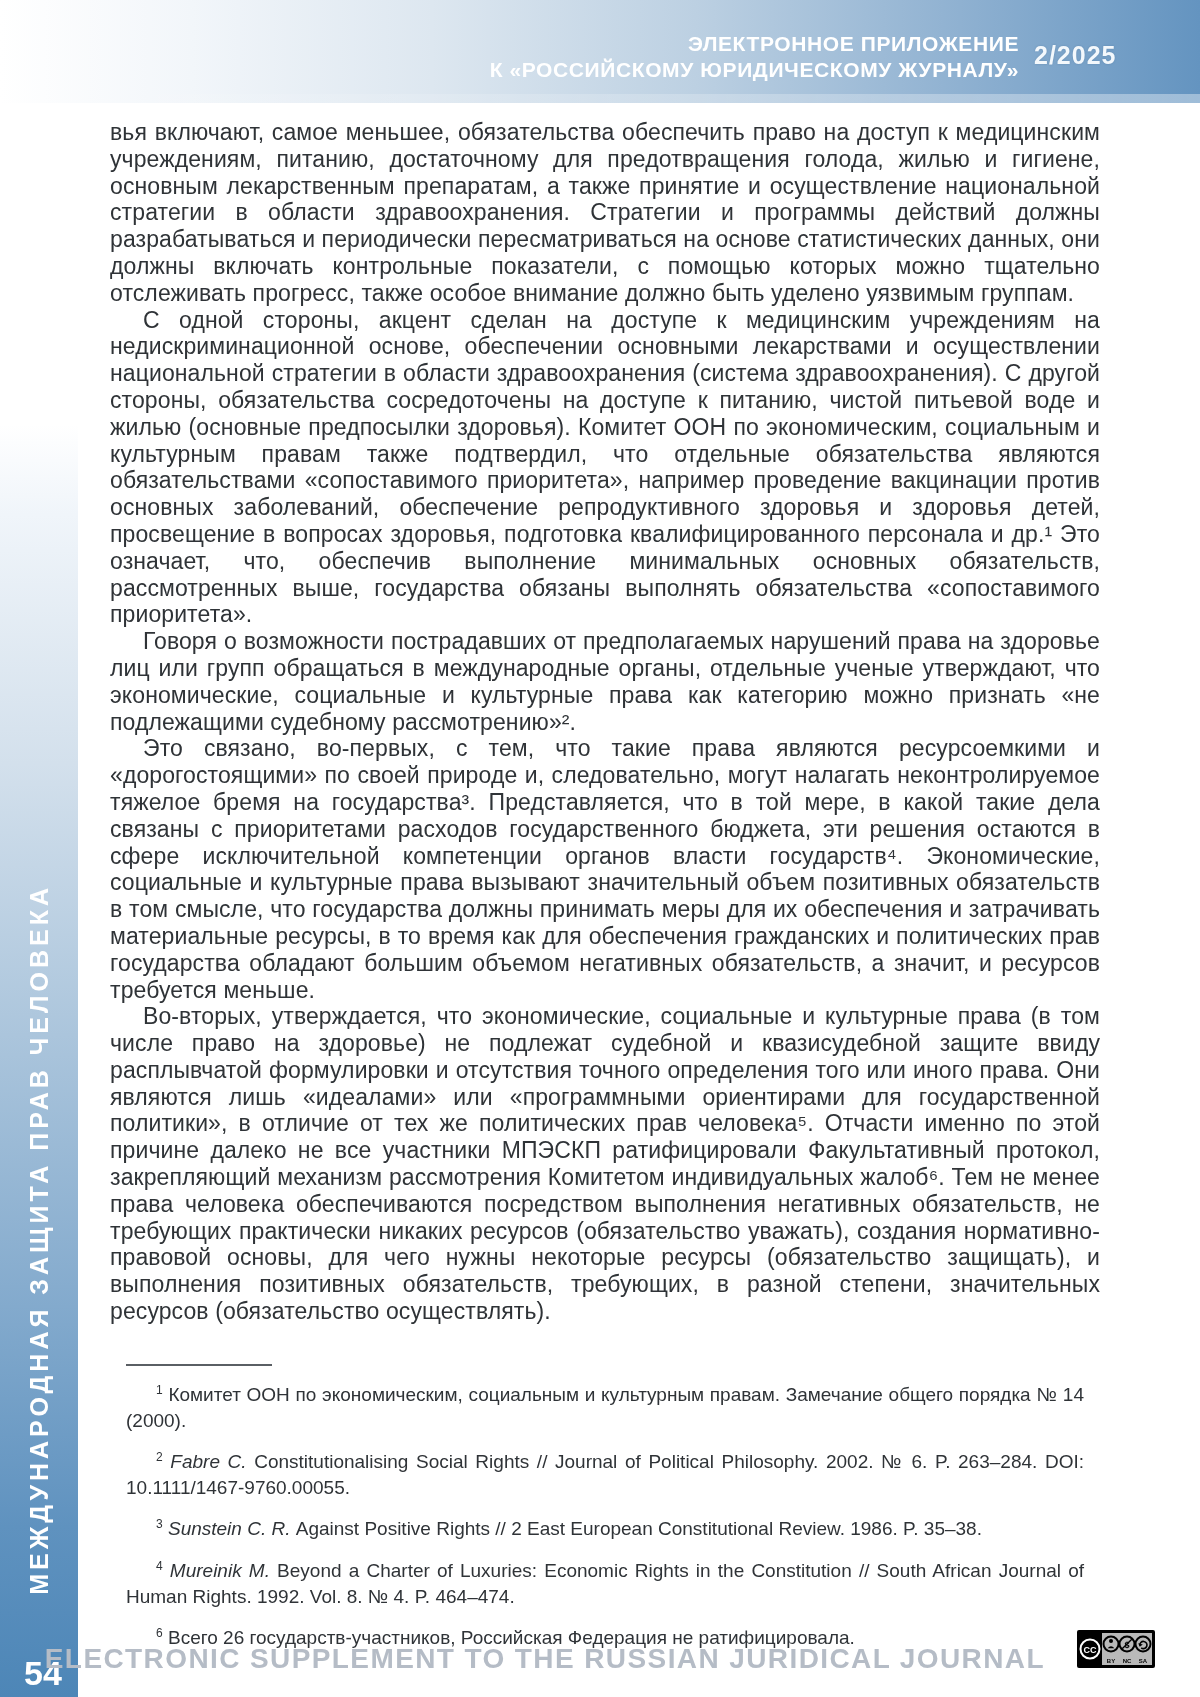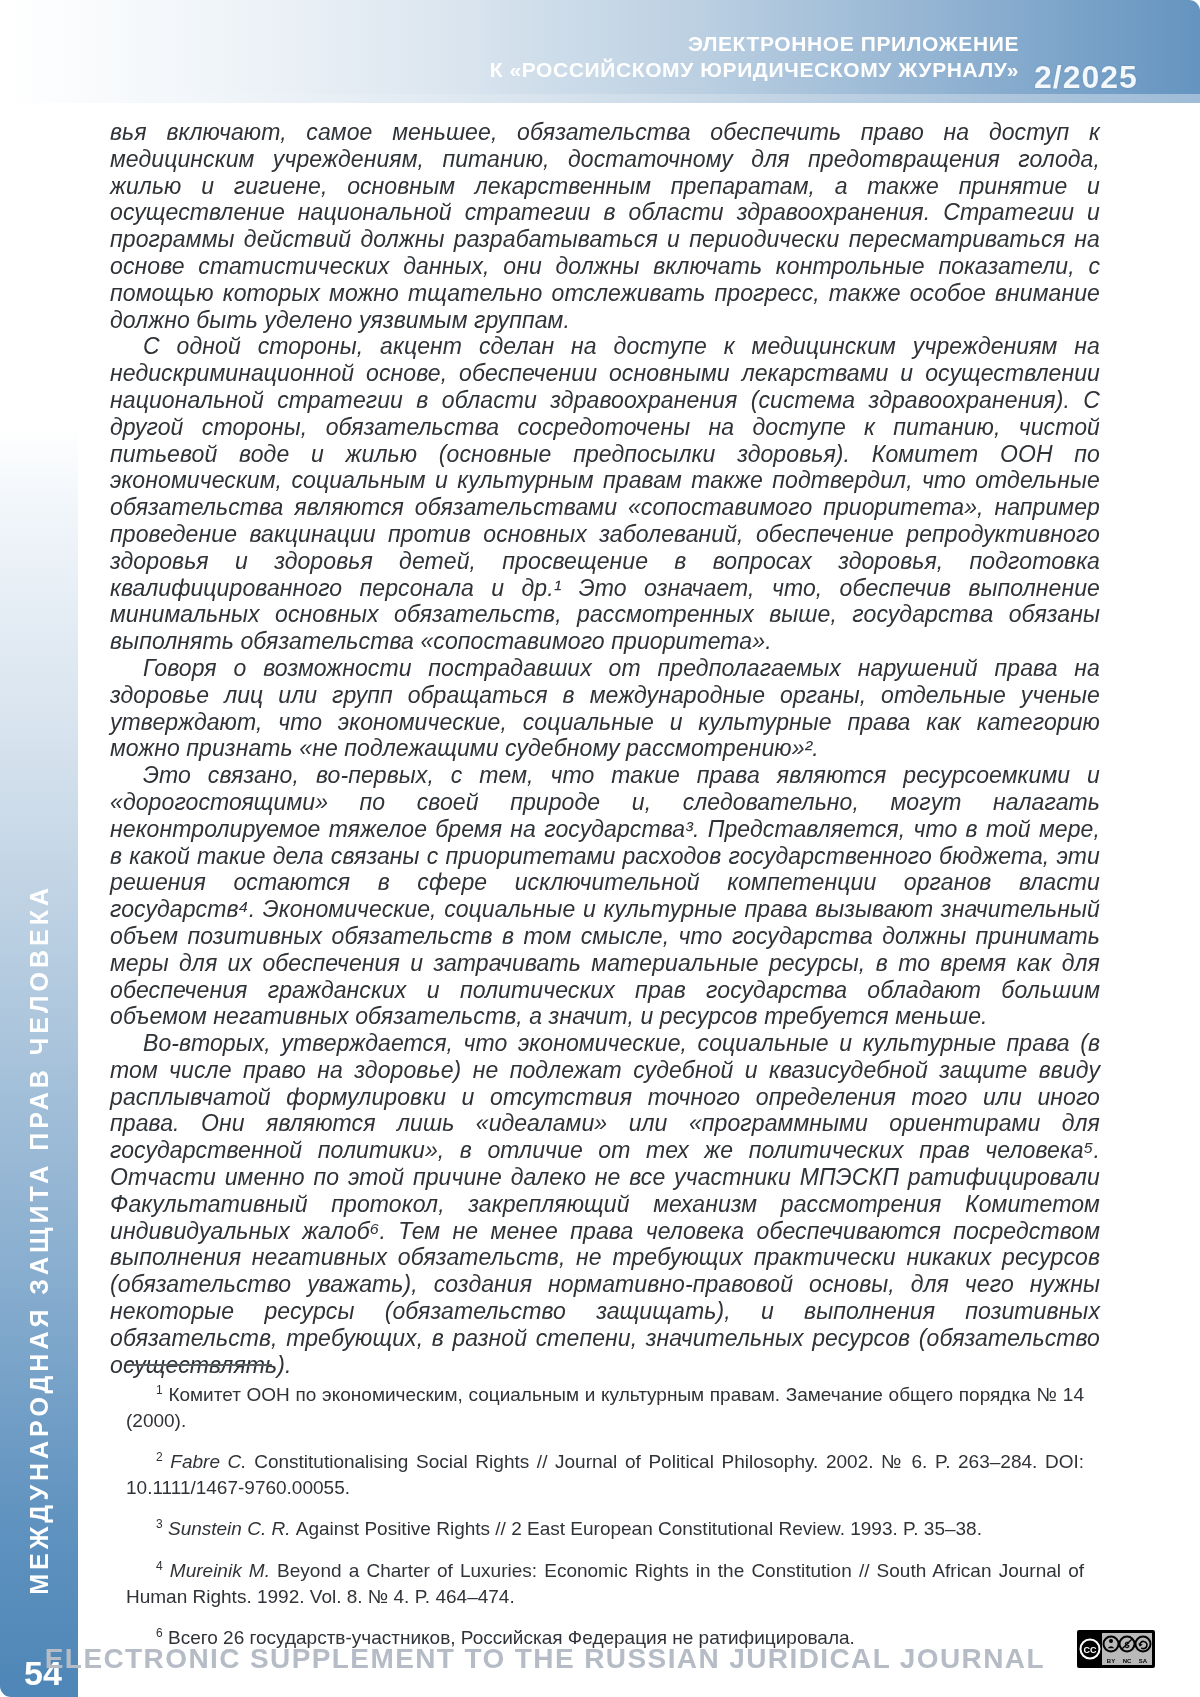--- a/index.html
+++ b/index.html
@@ -1,38 +1,37 @@
 <!DOCTYPE html>
 <html lang="ru"><head>
 <meta charset="utf-8">
 <style>
   html,body{margin:0;padding:0;background:#ffffff;}
   .page{
     position:relative;width:1200px;height:1697px;background:#ffffff;
-    font-family:"Liberation Sans",sans-serif;overflow:hidden;border-radius:11px;
+    font-family:"Liberation Sans",sans-serif;overflow:hidden;
   }
   
   .header-band{
     position:absolute;top:0;left:0;width:1200px;height:103px;
     background:linear-gradient(90deg,#ffffff 0%,#f2f6fa 16%,#dde7f0 36%,#bcd0e2 58%,#8fb1d1 80%,#6494c0 100%);
   }
   .header-band::after{
     content:"";position:absolute;left:0;bottom:0;width:100%;height:9px;
     background:linear-gradient(90deg,rgba(255,255,255,0) 0%,rgba(255,255,255,.38) 100%);
   }
   .header-titles{
     position:absolute;top:31px;right:181px;text-align:right;
     color:#ffffff;font-weight:700;font-size:21px;line-height:26px;letter-spacing:.6px;
     white-space:nowrap;
   }
   .header-issue{
     position:absolute;top:41px;left:1034px;
-    color:#f3f8fc;font-weight:800;font-size:32px;letter-spacing:1px;
+    color:#f3f8fc;font-weight:800;font-size:25px;letter-spacing:1px;
     text-shadow:0 0 2px rgba(52,92,136,.35);
-    margin-top:18px;
   }
   
   .sidebar-band{
     position:absolute;left:0;top:0;width:78px;height:1697px;
     background:linear-gradient(180deg,rgba(255,255,255,0) 0%,rgba(255,255,255,0) 25%,
       rgba(240,245,250,.95) 30%,#d3e0ec 45%,#abc5dc 61%,#83aacd 77%,#5f92bf 90%,#4d86b7 100%);
   }
   .sidebar-title-wrap{
     position:absolute;left:0;top:882px;width:78px;height:714px;
     display:flex;align-items:center;justify-content:center;
@@ -43,21 +42,20 @@
   }
   .page-number{
     position:absolute;left:24px;top:1632px;
     color:#ffffff;font-weight:700;font-size:34px;margin-top:22px;
   }
   
   .article{
     position:absolute;left:110px;top:119px;width:990px;
     color:#2f3337;font-size:23px;line-height:26.8px;text-align:justify;
     letter-spacing:.1px;
-    font-style:italic;
   }
   .article p{margin:0;text-indent:33px;}
   .article p.continuation{text-indent:0;}
   
   .footnotes{
     position:absolute;left:110px;top:1364px;width:990px;
     color:#2f3337;font-size:19px;line-height:25.6px;text-align:justify;
   }
   .fn-rule{width:146px;margin-left:16px;border-top:2px solid #5a5f64;margin-bottom:10px;}
   .footnotes p{margin:16px;text-indent:30px;}
@@ -95,21 +93,21 @@
     <p>С одной стороны, акцент сделан на доступе к медицинским учреждениям на недискриминационной основе, обеспечении основными лекарствами и осуществлении национальной стратегии в области здравоохранения (система здравоохранения). С другой стороны, обязательства сосредоточены на доступе к питанию, чистой питьевой воде и жилью (основные предпосылки здоровья). Комитет ООН по экономическим, социальным и культурным правам также подтвердил, что отдельные обязательства являются обязательствами «сопоставимого приоритета», например проведение вакцинации против основных заболеваний, обеспечение репродуктивного здоровья и здоровья детей, просвещение в вопросах здоровья, подготовка квалифицированного персонала и др.¹ Это означает, что, обеспечив выполнение минимальных основных обязательств, рассмотренных выше, государства обязаны выполнять обязательства «сопоставимого приоритета».</p>
     <p>Говоря о возможности пострадавших от предполагаемых нарушений права на здоровье лиц или групп обращаться в международные органы, отдельные ученые утверждают, что экономические, социальные и культурные права как категорию можно признать «не подлежащими судебному рассмотрению»².</p>
     <p>Это связано, во-первых, с тем, что такие права являются ресурсоемкими и «дорогостоящими» по своей природе и, следовательно, могут налагать неконтролируемое тяжелое бремя на государства³. Представляется, что в той мере, в какой такие дела связаны с приоритетами расходов государственного бюджета, эти решения остаются в сфере исключительной компетенции органов власти государств⁴. Экономические, социальные и культурные права вызывают значительный объем позитивных обязательств в том смысле, что государства должны принимать меры для их обеспечения и затрачивать материальные ресурсы, в то время как для обеспечения гражданских и политических прав государства обладают большим объемом негативных обязательств, а значит, и ресурсов требуется меньше.</p>
     <p>Во-вторых, утверждается, что экономические, социальные и культурные права (в том числе право на здоровье) не подлежат судебной и квазисудебной защите ввиду расплывчатой формулировки и отсутствия точного определения того или иного права. Они являются лишь «идеалами» или «программными ориентирами для государственной политики», в отличие от тех же политических прав человека⁵. Отчасти именно по этой причине далеко не все участники МПЭСКП ратифицировали Факультативный протокол, закрепляющий механизм рассмотрения Комитетом индивидуальных жалоб⁶. Тем не менее права человека обеспечиваются посредством выполнения негативных обязательств, не требующих практически никаких ресурсов (обязательство уважать), создания нормативно-правовой основы, для чего нужны некоторые ресурсы (обязательство защищать), и выполнения позитивных обязательств, требующих, в разной степени, значительных ресурсов (обязательство осуществлять).</p>
   </div>
 
   <div class="footnotes">
     <div class="fn-rule"></div>
     <p><sup>1</sup> <i class="fn-author"></i><span>Комитет ООН по экономическим, социальным и культурным правам. Замечание общего порядка № 14 (2000).</span></p>
     <p><sup>2</sup> <i class="fn-author">Fabre C. </i><span>Constitutionalising Social Rights // Journal of Political Philosophy. 2002. № 6. P. 263–284. DOI: 10.1111/1467-9760.00055.</span></p>
-    <p><sup>3</sup> <i class="fn-author">Sunstein C. R. </i><span>Against Positive Rights // 2 East European Constitutional Review. 1993. P. 35–38.</span></p>
+    <p><sup>3</sup> <i class="fn-author">Sunstein C. R. </i><span>Against Positive Rights // 2 East European Constitutional Review. 1986. P. 35–38.</span></p>
     <p><sup>4</sup> <i class="fn-author">Mureinik M. </i><span>Beyond a Charter of Luxuries: Economic Rights in the Constitution // South African Journal of Human Rights. 1992. Vol. 8. № 4. P. 464–474.</span></p>
     <p><sup>6</sup> <i class="fn-author"></i><span>Всего 26 государств-участников, Российская Федерация не ратифицировала.</span></p>
   </div>
 
   <div class="footer-text">ELECTRONIC SUPPLEMENT TO THE RUSSIAN JURIDICAL JOURNAL</div>
 
   <svg class="cc-badge" width="78" height="38" viewBox="0 0 78 38" xmlns="http://www.w3.org/2000/svg" aria-label="CC BY-NC-SA">
     <rect x="0" y="0" width="78" height="38" rx="2" fill="#000000"></rect>
     <g>
       <circle cx="13" cy="19" r="9.5" fill="none" stroke="#ffffff" stroke-width="2"></circle>

